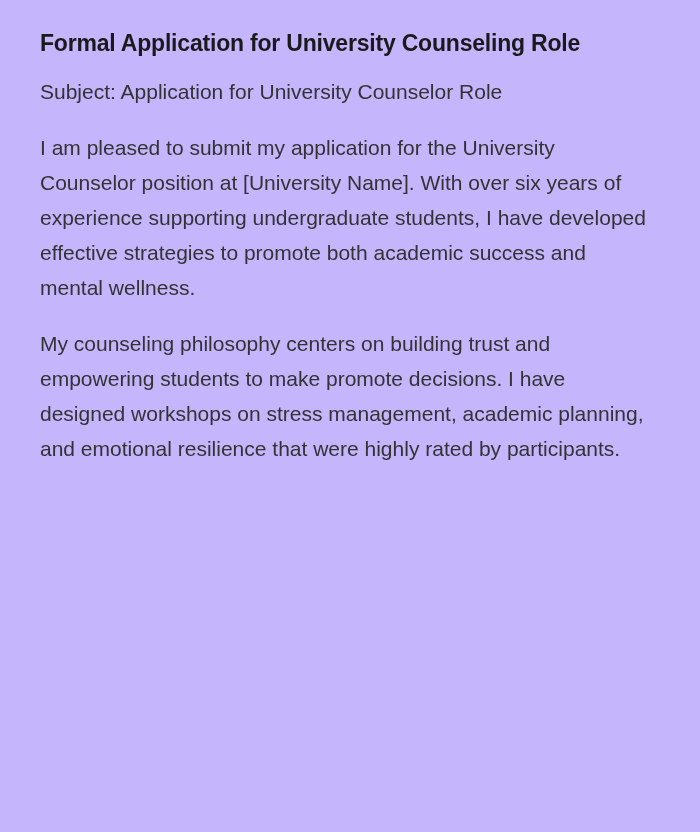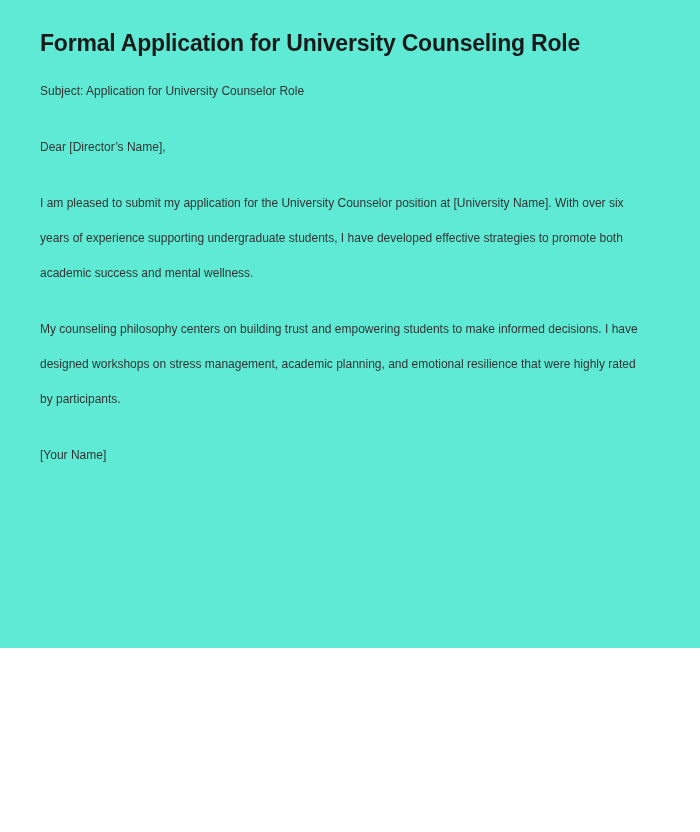--- a/index.html
+++ b/index.html
@@ -3,53 +3,51 @@
 <meta charset="utf-8">
 <style>
   html, body {
     margin: 0;
     padding: 0;
     background: #ffffff;
   }
   .page {
     position: relative;
     width: 700px;
-    height: 648px;
+    height: 832px;
     box-sizing: border-box;
     padding: 28px 52px 0 40px;
-    background: #5eead4;
+    background: #c4b5fd;
     font-family: "Liberation Sans", "DejaVu Sans", sans-serif;
     overflow: hidden;
   }
   .doc-title {
     margin: 0 0 12px 0;
     font-size: 23px;
     line-height: 30px;
     font-weight: 700;
     letter-spacing: -0.2px;
     color: #1a1a1a;
   }
   .doc-par {
     margin: 16px 0 21px 0;
-    font-size: 12px;
+    font-size: 21px;
     line-height: 35px;
     font-weight: 400;
     color: #333333;
   }
 </style>
 </head>
 <body>
 
 <main class="page">
   <h1 class="doc-title">Formal Application for University Counseling Role</h1>
 
   <p class="doc-par">Subject: Application for University Counselor Role</p>
 
-  <p class="doc-par">Dear [Director’s Name],</p>
 
   <p class="doc-par">I am pleased to submit my application for the University Counselor position at [University Name]. With over six years of experience supporting undergraduate students, I have developed effective strategies to promote both academic success and mental wellness.</p>
 
-  <p class="doc-par">My counseling philosophy centers on building trust and empowering students to make informed decisions. I have designed workshops on stress management, academic planning, and emotional resilience that were highly rated by participants.</p>
+  <p class="doc-par">My counseling philosophy centers on building trust and empowering students to make promote decisions. I have designed workshops on stress management, academic planning, and emotional resilience that were highly rated by participants.</p>
 
 
 
-  <p class="doc-par">[Your Name]</p>
 </main>
 
 </body></html>

